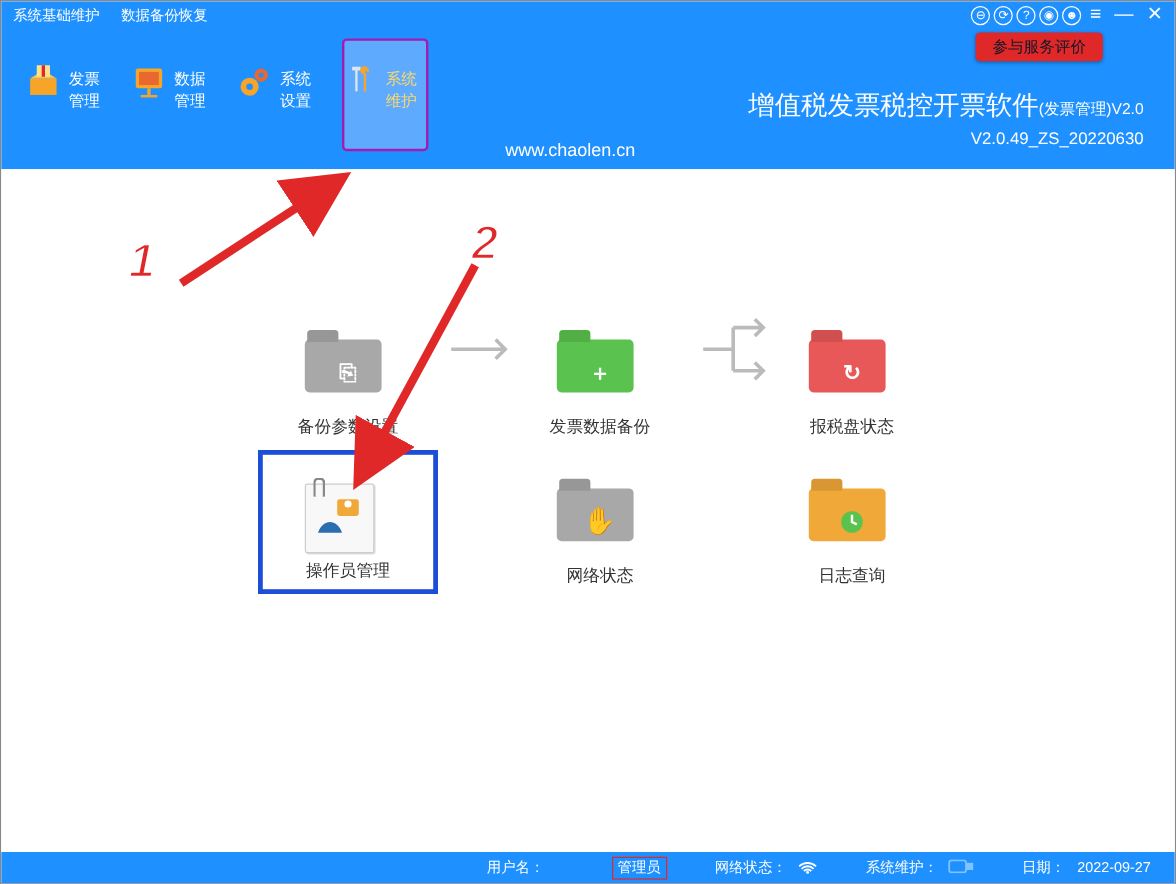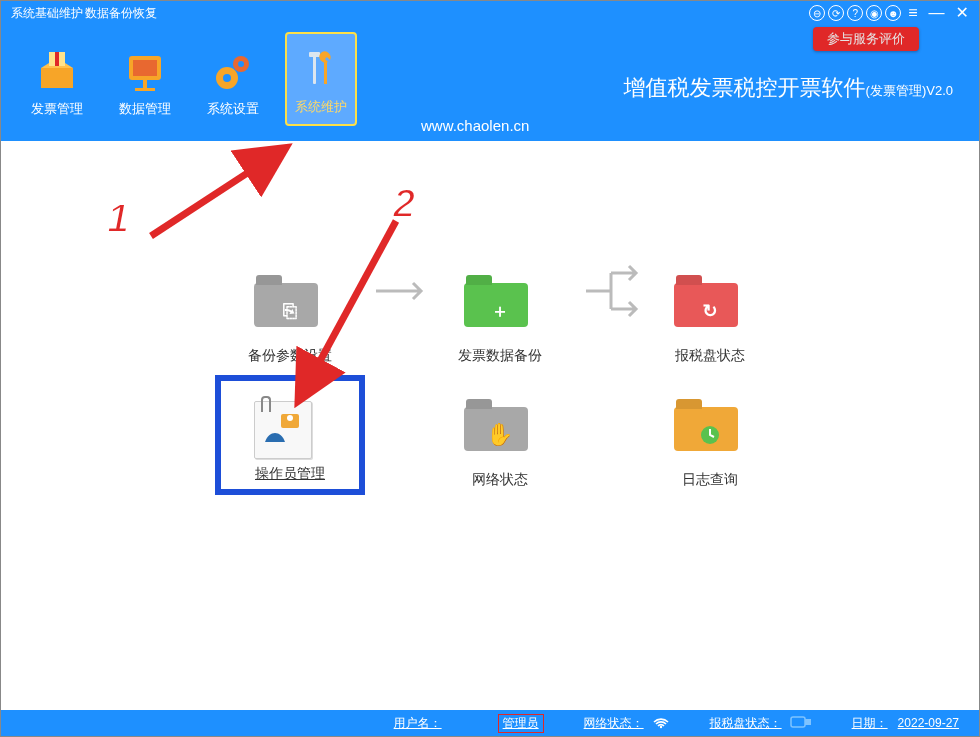--- a/index.html
+++ b/index.html
@@ -1,67 +1,67 @@
 <!DOCTYPE html>
 <html><head>
   <meta charset="utf-8">
   <style>
     * { margin: 0; padding: 0; box-sizing: border-box; font-family: "Microsoft YaHei", Arial, sans-serif; }
     body { width: 980px; height: 737px; background: #fff; border: 1px solid #888; position: relative; overflow: hidden; }
 
     
     .header { background: #1e90ff; height: 140px; position: relative; }
-    .menu-bar { display: flex; gap: 2px; padding: 4px 10px; color: #fff; font-size: 12px; }
+    .menu-bar { display: flex; gap: 18px; padding: 4px 10px; color: #fff; font-size: 12px; }
     .menu-item { cursor: pointer; }
 
     .title-icons { position: absolute; top: 4px; right: 6px; display: flex; gap: 3px; align-items: center; }
     .circle-icon { width: 16px; height: 16px; border: 1.5px solid #fff; border-radius: 50%; display: flex; align-items: center; justify-content: center; color: #fff; font-size: 10px; cursor: pointer; }
     .win-btn { color: #fff; font-size: 16px; padding: 0 4px; cursor: pointer; line-height: 16px; }
 
-    .badge { position: absolute; top: 26px; right: 60px; background: #e02828; color: #e5e5e5; font-size: 13px; padding: 3px 14px; border-radius: 4px; box-shadow: 0 1px 3px rgba(0,0,0,.3); }
+    .badge { position: absolute; top: 26px; right: 60px; background: #e02828; color: #0f172a; font-size: 13px; padding: 3px 14px; border-radius: 4px; box-shadow: 0 1px 3px rgba(0,0,0,.3); }
 
     .toolbar { display: flex; align-items: flex-end; padding: 6px 20px 0 20px; gap: 16px; }
-    .tool-btn { width: 72px; height: 94px; display: flex; flex-direction: column; align-items: center; justify-content: flex-end; gap: 6px; color: #fff; font-size: 13px; cursor: pointer; padding-bottom: 8px; border-radius: 4px; }
+    .tool-btn { width: 72px; height: 94px; display: flex; align-items: center; justify-content: flex-end; gap: 6px; color: #fff; font-size: 13px; cursor: pointer; padding-bottom: 8px; border-radius: 4px; }
     .tool-btn .ico { width: 44px; height: 44px; position: relative; }
-    .tool-active { background: #5eaaff; border: 2px solid #fde047; }
+    .tool-active { background: #5eaaff; border: 2px solid #a21caf; }
     .tool-active span { color: #ffd966; }
 
     .app-title { position: absolute; right: 26px; top: 72px; color: #fff; text-align: right; }
     .app-title .t1 { font-size: 22px; }
     .app-title .t1 small { font-size: 13px; }
     .app-title .t2 { font-size: 14px; margin-top: 4px; }
     .url { position: absolute; left: 420px; top: 116px; color: #fff; font-size: 15px; }
 
     
     .main { background: #fff; height: 571px; position: relative; }
     .tile-grid { position: absolute; left: 214px; top: 110px; display: grid; grid-template-columns: repeat(3, 150px); grid-auto-rows: 120px; column-gap: 60px; row-gap: 4px; }
     .tile { display: flex; flex-direction: column; align-items: center; justify-content: flex-end; gap: 8px; font-size: 14px; color: #333; cursor: pointer; padding-bottom: 6px; }
     .tile .ficon { width: 72px; height: 56px; position: relative; }
-    .tile-hl { border: 6px solid #1d4ed8; text-decoration: underline; }
+    .tile-hl { border: 4px solid #1d4ed8; }
 
     
     .folder { width: 64px; height: 44px; border-radius: 4px; position: relative; }
     .folder:before { content:''; position:absolute; top:-8px; left:2px; width:26px; height:10px; border-radius:3px 3px 0 0; background: inherit; filter: brightness(.9); }
     .f-gray { background: #a8a8a8; }
     .f-green { background: #5ac24e; }
     .f-red { background: #e85858; }
     .f-yellow { background: #f0a838; }
     .card { width: 58px; height: 58px; background:#f8f8f8; border:1px solid #ccc; border-radius:2px; position:relative; box-shadow: 1px 1px 0 #ddd; }
     .clip { position:absolute; top:-6px; left:6px; width:10px; height:16px; border:2px solid #888; border-radius:4px 4px 0 0; border-bottom:none; }
     .glyph { position:absolute; inset:0; display:flex; align-items:center; justify-content:center; color:#fff; font-size:18px; font-weight:bold; }
 
     
     .flow-arrow { position:absolute; stroke:#bbb; fill:none; stroke-width:3; }
 
     
     .anno-num { position:absolute; font-size:40px; font-weight:900; color:#e02828; -webkit-text-stroke: 2px #fff; text-shadow: 0 0 3px #fff; font-family: Arial Black, Arial; font-style: italic; }
     .anno-arrow { position:absolute; }
 
     
-    .statusbar { position:absolute; bottom:0; left:0; right:0; height:26px; background:#1e90ff; color:#fff; font-size:12px; display:flex; align-items:center; padding:0 18px; gap:8px;text-decoration:underline; }
+    .statusbar { position:absolute; bottom:0; left:0; right:0; height:26px; background:#1e90ff; color:#fff; font-size:12px; display:flex; align-items:center; padding:0 18px; gap:8px; }
     .statusbar .spacer { flex:1; }
     .st-val { padding: 0 2px; }
     .st-hl { border:1px solid #e02828; padding:0 4px;margin-left:48px; }
     .wifi-icon, .device-icon { display:inline-block; vertical-align:middle; }
   </style>
 </head>
 <body>
 
 <div class="header">
   <div class="menu-bar">
@@ -124,20 +124,21 @@
             <rect x="25" y="14" width="3" height="22" fill="#f7a528"></rect>
             <path d="M23 4 a6 6 0 0 1 8 8 l-3-3-2 2 3 3 a6 6 0 0 1-8-8z" fill="#f7a528"></path>
           </svg>
       </div>
       <span>系统维护</span>
     </div>
   </div>
 
   <div class="app-title">
     <div class="t1"><span>增值税发票税控开票软件</span><small>(发票管理)V2.0</small></div>
+    <div class="t2">V2.0.49_ZS_20220630</div>
   </div>
   <div class="url">www.chaolen.cn</div>
 </div>
 
 <div class="main">
 
   <svg class="flow-arrow" style="left:370px; top:130px" width="70" height="40">
       <path d="M5 20 L50 20 M42 12 L50 20 L42 28"></path>
     </svg>
   <svg class="flow-arrow" style="left:580px; top:120px" width="80" height="60">
@@ -227,21 +228,21 @@
   <span class="st-val st-hl">管理员</span>
   <span style="width:24px"></span>
   <span>网络状态：</span>
   <span class="wifi-icon">
     <svg width="18" height="14">
         <path d="M2 7 a10 10 0 0 1 14 0 M4 9 a7 7 0 0 1 10 0 M6 11 a4 4 0 0 1 6 0" stroke="#fff" stroke-width="1.6" fill="none"></path>
         <circle cx="9" cy="12" r="1.2" fill="#fff"></circle>
       </svg>
   </span>
   <span style="width:24px"></span>
-  <span>报税盘状态：</span>
+  <span>系统维护：</span>
   <span class="device-icon">
     <svg width="22" height="12">
         <rect x="1" y="1" width="14" height="10" rx="2" fill="none" stroke="#7fc3ff" stroke-width="1.5"></rect>
         <rect x="15" y="3" width="6" height="6" fill="#7fc3ff"></rect>
       </svg>
   </span>
   <span style="width:24px"></span>
   <span>日期：</span>
   <span class="st-val">2022-09-27</span>
 </div>

